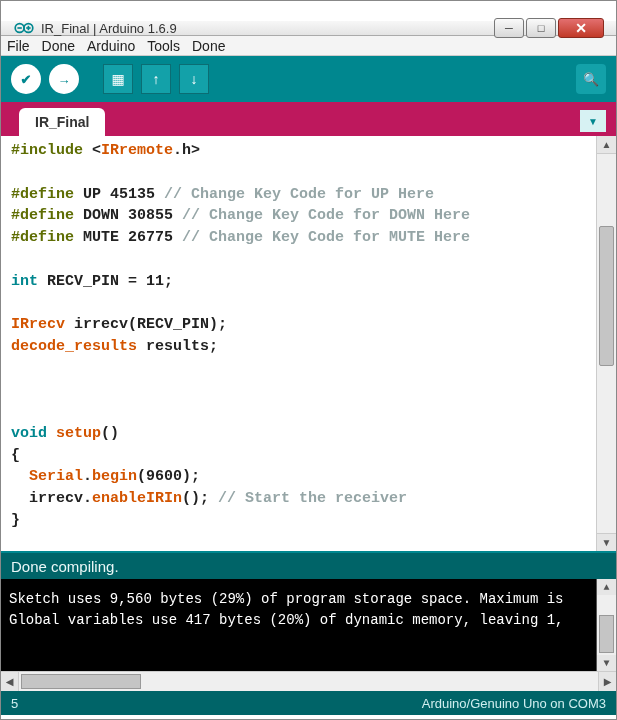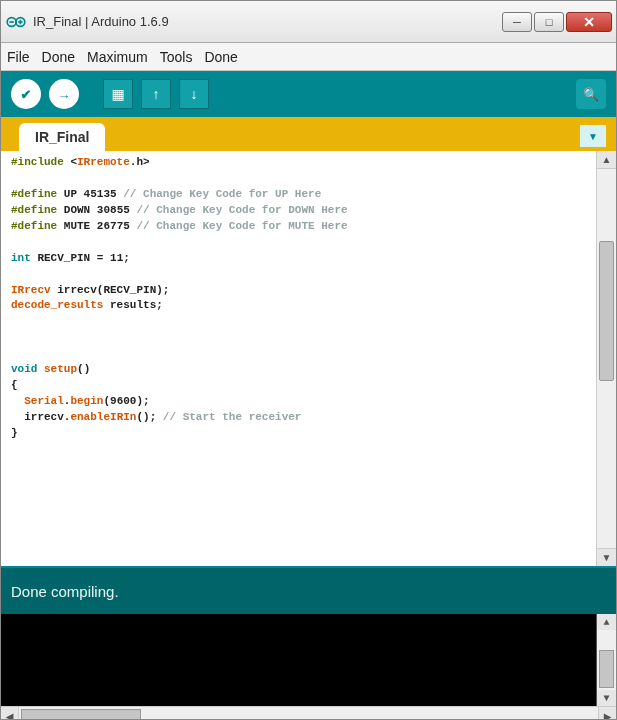--- a/index.html
+++ b/index.html
@@ -1,53 +1,53 @@
 <!DOCTYPE html>
 <html><head>
   <meta charset="utf-8">
   <style>
     * { box-sizing: border-box; margin: 0; padding: 0; }
     body { font-family: "Segoe UI", Tahoma, sans-serif; font-size: 13px; background: #fff; width: 617px; height: 720px; overflow: hidden; border: 1px solid #888; }
 
-    .titlebar { height: 42px; background: linear-gradient(#f7f7f7,#e4e4e4); display: flex; align-items: center; padding: 0 4px; border-bottom: 1px solid #aaa; }
+    .titlebar { height: 15px; background: linear-gradient(#f7f7f7,#e4e4e4); display: flex; align-items: center; padding: 0 12px; border-bottom: 1px solid #aaa; margin-top: 20px; }
     .titlebar .arduino-logo { width: 22px; height: 14px; margin-right: 6px; }
     .titlebar .title { flex: 1; color: #333; font-size: 13px; }
     .win-btns { display: flex; gap: 2px; }
     .win-btn { width: 30px; height: 20px; border: 1px solid #777; background: linear-gradient(#fafafa,#d8d8d8); border-radius: 3px; display: flex; align-items: center; justify-content: center; font-size: 11px; color: #333; }
     .win-close { width: 46px; background: linear-gradient(#e36f6f,#c13a28); border-color: #8a2a1e; color: #fff; font-weight: bold; font-size: 14px; }
 
-    .menubar { height: 28px; background: #f4f4f4; display: flex; align-items: center; padding: 0 6px; border-bottom: 1px solid #ccc; gap: 12px; font-size: 14px; color: #222; }
+    .menubar { height: 20px; background: #f4f4f4; display: flex; align-items: center; padding: 0 6px; border-bottom: 1px solid #ccc; gap: 12px; font-size: 14px; color: #222; }
     .menubar span { cursor: default; }
 
     .toolbar { height: 46px; background: #00878F; display: flex; align-items: center; padding: 0 10px; gap: 8px; }
     .tool-btn { width: 30px; height: 30px; border-radius: 50%; background: #fff; display: flex; align-items: center; justify-content: center; color: #00878F; font-weight: bold; }
     .tool-sq { width: 30px; height: 30px; background: #13a1a9; border: 1px solid #0b6d73; display: flex; align-items: center; justify-content: center; color: #fff; font-size: 14px; }
     .toolbar .spacer { flex: 1; }
     .serial-btn { width: 30px; height: 30px; background: #13a1a9; border-radius: 4px; display:flex; align-items:center; justify-content:center; color:#fff; font-weight:bold; }
 
-    .tabs { background: #eab308; padding: 6px 10px 0 18px; display:flex; align-items:flex-end; }
+    .tabs { background: #be185d; padding: 6px 10px 0 18px; display:flex; align-items:flex-end; }
     .tab { background: #fff; border-top-left-radius: 6px; border-top-right-radius: 6px; padding: 6px 16px; font-size: 14px; font-weight: bold; color: #333; }
     .tabs .spacer { flex:1; }
     .tab-menu { width: 26px; height: 22px; background:#d7f2f3; margin-bottom:4px; display:flex; align-items:center; justify-content:center; color:#00878f; font-size:10px; }
 
     .editor { height: 417px; background: #fff; position: relative; border-bottom: 2px solid #00878F; }
-    .code { position:absolute; left:10px; right:22px; top:4px; font-family: "Courier New", monospace; font-size: 11px; line-height: 1.45; white-space: pre; color:#222; font-weight: bold; }
+    .code { position:absolute; left:10px; right:22px; top:4px; font-family: "Courier New", monospace; font-size: 15px; line-height: 1.45; white-space: pre; color:#222; font-weight: bold; }
     .vscroll { position:absolute; right:0; top:0; bottom:0; width:20px; background:#efefef; border-left:1px solid #ccc; }
     .vscroll .thumb { position:absolute; right:2px; left:2px; top:90px; height:140px; background:#c5c5c5; border:1px solid #999; border-radius:2px; }
     .vscroll .arrow { position:absolute; left:0; right:0; height:18px; display:flex; align-items:center; justify-content:center; color:#555; font-size:10px; background:#e6e6e6; }
     .vscroll .up { top:0; border-bottom:1px solid #ccc; }
     .vscroll .dn { bottom:0; border-top:1px solid #ccc; }
 
     .kw-pre { color:#5e6d03; }
     .kw-type { color:#00878f; }
     .kw-class { color:#d35400; }
     .fn { color:#d35400; }
     .comment { color:#95a5a6; }
 
-    .status { height: 46px; background: #006468; color:#eaf7f7; display:flex; align-items:center; padding:0 10px; font-size:15px; }
+    .status { height: 26px; background: #006468; color:#eaf7f7; display:flex; align-items:center; padding:0 10px; font-size:15px; }
 
     .console { height: 92px; background:#000; color:#fff; font-family:"Courier New", monospace; font-size:14px; padding:10px 6px 4px 8px; position:relative; line-height:1.5; overflow:hidden; }
     .console .cvscroll { position:absolute; right:0; top:0; bottom:0; width:20px; background:#efefef; border-left:1px solid #555; }
     .console .cvscroll .arrow { position:absolute; left:0; right:0; height:16px; background:#e6e6e6; display:flex;align-items:center;justify-content:center;font-size:10px;color:#555; }
     .console .cvscroll .up{top:0;} .console .cvscroll .dn{bottom:0;}
     .console .cvscroll .thumb{ position:absolute; left:2px; right:2px; top:36px; bottom:18px; background:#c5c5c5; border:1px solid #999; }
 
     .hscroll { height:20px; background:#efefef; border-top:1px solid #ccc; position:relative; }
     .hscroll .arrow { position:absolute; top:0; bottom:0; width:18px; background:#e6e6e6; display:flex;align-items:center;justify-content:center;font-size:10px;color:#555; }
     .hscroll .lf{left:0;border-right:1px solid #ccc;} .hscroll .rt{right:0;border-left:1px solid #ccc;}
@@ -70,21 +70,21 @@
   <div class="win-btns">
     <div class="win-btn">─</div>
     <div class="win-btn">□</div>
     <div class="win-btn win-close">✕</div>
   </div>
 </div>
 
 <div class="menubar">
   <span>File</span>
   <span>Done</span>
-  <span>Maximum</span>
+  <span>Arduino</span>
   <span>Tools</span>
   <span>Done</span>
 </div>
 
 <div class="toolbar">
   <div class="tool-btn">
     <span>✔</span>
   </div>
   <div class="tool-btn">
     <span>→</span>
@@ -137,28 +137,31 @@
     <div class="thumb"></div>
     <div class="arrow dn">▼</div>
   </div>
 </div>
 
 <div class="status">
   <span>Done compiling.</span>
 </div>
 
 <div class="console">
+  <div>Sketch uses 9,560 bytes (29%) of program storage space. Maximum is</div>
+  <div>Global variables use 417 bytes (20%) of dynamic memory, leaving 1,</div>
   <div class="cvscroll">
     <div class="arrow up">▲</div>
     <div class="thumb"></div>
     <div class="arrow dn">▼</div>
   </div>
 </div>
 
 <div class="hscroll">
   <div class="arrow lf">◀</div>
   <div class="thumb"></div>
   <div class="arrow rt">▶</div>
 </div>
 
 <div class="footer">
   <span>5</span>
+  <span>Arduino/Genuino Uno on COM3</span>
 </div>
 
 </body></html>

